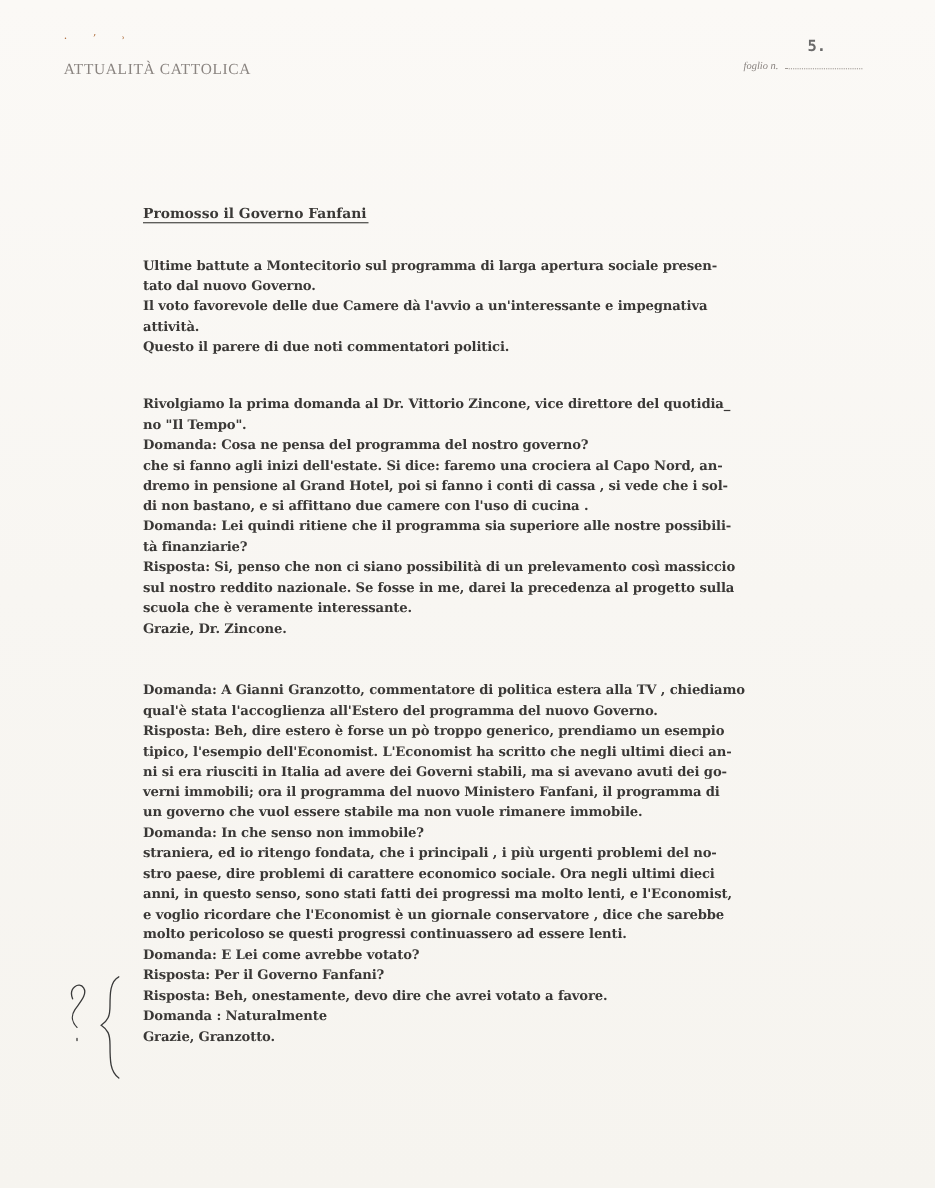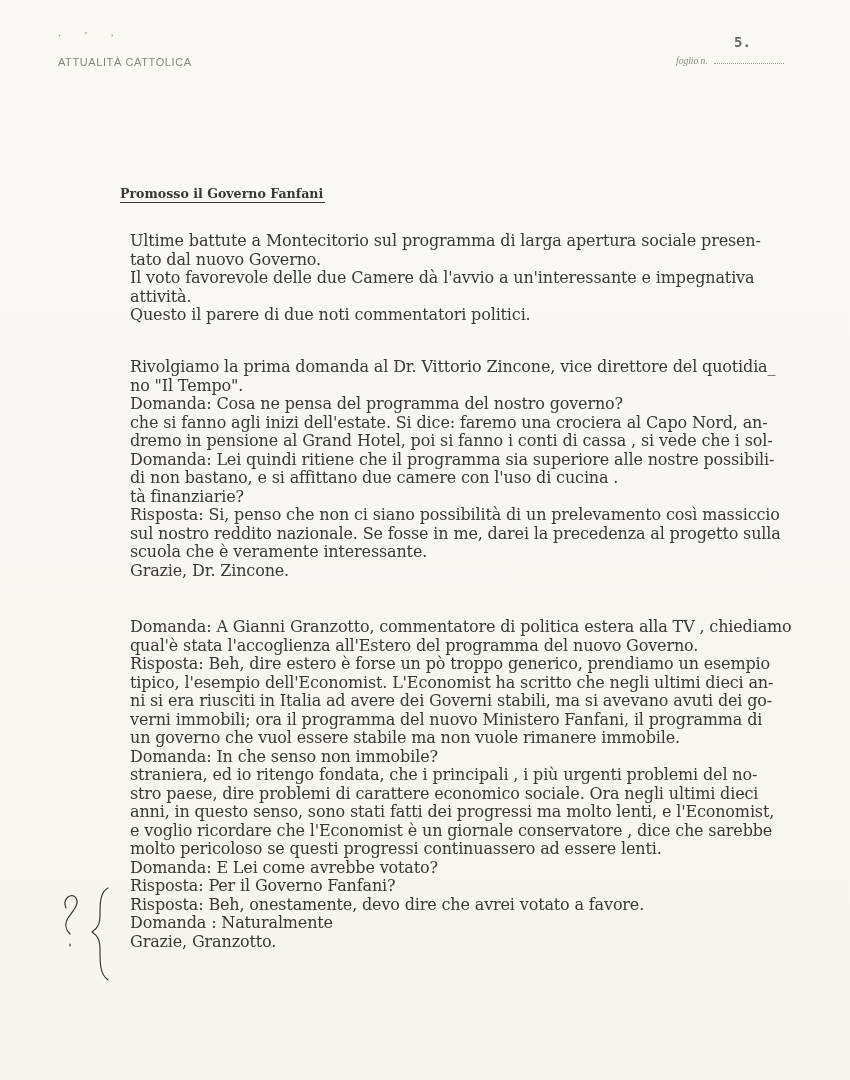--- a/index.html
+++ b/index.html
@@ -9,43 +9,43 @@
     position: relative;
     font-family: "DejaVu Serif", serif;
   }
   .page {
     position: absolute; left: 0; top: 0; width: 850px; height: 1080px;
     background: linear-gradient(180deg, #fbf9f6 0%, #f8f6f2 50%, #f6f4ef 100%);
   }
   .marks { position: absolute; left: 58px; top: 30px; font-size: 10px; color: #b07040; letter-spacing: 10px; }
   .letterhead {
     position: absolute; left: 58px; top: 56px;
-    font-family: Liberation Sans, sans-serif; font-size: 11px; letter-spacing: 0.6px;
+    font-family: Liberation Serif, serif; font-size: 14px; letter-spacing: 0.6px;
     color: #8a8480;
   }
   .page-num {
     position: absolute; left: 734px; top: 34px;
     font-family: "DejaVu Sans Mono", monospace; font-weight: bold; font-size: 14px; color: #6a6a6a;
   }
   .foglio {
     position: absolute; left: 676px; top: 56px;
     font-family: "Liberation Serif", serif; font-style: italic; font-size: 9.5px; color: #8a8480;
   }
   .foglio-dots {
     display: inline-block; width: 70px; border-bottom: 1px dotted #a09a95; margin-left: 6px; vertical-align: baseline;
   }
   .text {
     position: absolute; left: 130px; width: 700px;
-    font-family: "DejaVu Serif", serif; font-weight: normal;
-    font-size: 16px; line-height: 18.5px; color: #3a3836;
+    font-family: "DejaVu Serif", serif; font-weight: bold;
+    font-size: 12px; line-height: 18.5px; color: #3a3836;
     letter-spacing: -0.15px;
   }
   .line { white-space: nowrap; display: block; }
   .title {
-    position: absolute; left: 120px; top: 186px;
+    position: absolute; left: 130px; top: 186px;
     font-family: "DejaVu Serif", serif; font-weight: bold; font-size: 12.6px; color: #3a3836;
     border-bottom: 1.5px solid #3a3836; padding-bottom: 1px; padding-right: 2px;
   }
   .brace {
     position: absolute; left: 58px; top: 884px; width: 60px; height: 100px;
   }
 </style>
 </head>
 <body>
 
@@ -70,22 +70,22 @@
     <span class="line">attività.</span>
     <span class="line">Questo il parere di due noti commentatori politici.</span>
   </div>
 
   <div class="text" style="top:358px;">
     <span class="line">Rivolgiamo la prima domanda al Dr. Vittorio Zincone, vice direttore del quotidia_</span>
     <span class="line">no "Il Tempo".</span>
     <span class="line">Domanda: Cosa ne pensa del programma del nostro governo?</span>
     <span class="line">che si fanno agli inizi dell'estate. Si dice: faremo una crociera al Capo Nord, an-</span>
     <span class="line">dremo in pensione al Grand Hotel, poi si fanno i conti di cassa , si vede che i sol-</span>
+    <span class="line">di non bastano, e si affittano due camere con l'uso di cucina .</span>
     <span class="line">Domanda: Lei quindi ritiene che il programma sia superiore alle nostre possibili-</span>
-    <span class="line">di non bastano, e si affittano due camere con l'uso di cucina .</span>
     <span class="line">tà finanziarie?</span>
     <span class="line">Risposta: Si, penso che non ci siano possibilità di un prelevamento  così massiccio</span>
     <span class="line">sul nostro reddito nazionale. Se fosse in me, darei la precedenza al progetto sulla</span>
     <span class="line">scuola che è veramente interessante.</span>
     <span class="line">Grazie, Dr. Zincone.</span>
   </div>
 
   <div class="text" style="top:618px;">
     <span class="line">Domanda: A Gianni Granzotto, commentatore di politica estera alla TV , chiediamo</span>
     <span class="line">qual'è stata l'accoglienza all'Estero del programma del nuovo Governo.</span>

